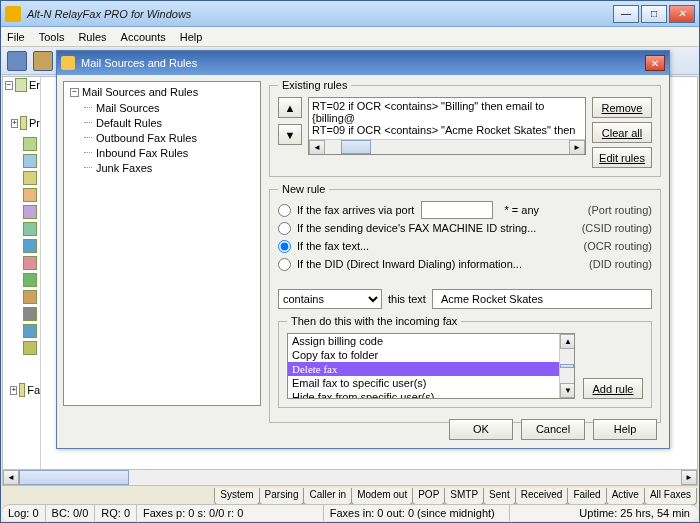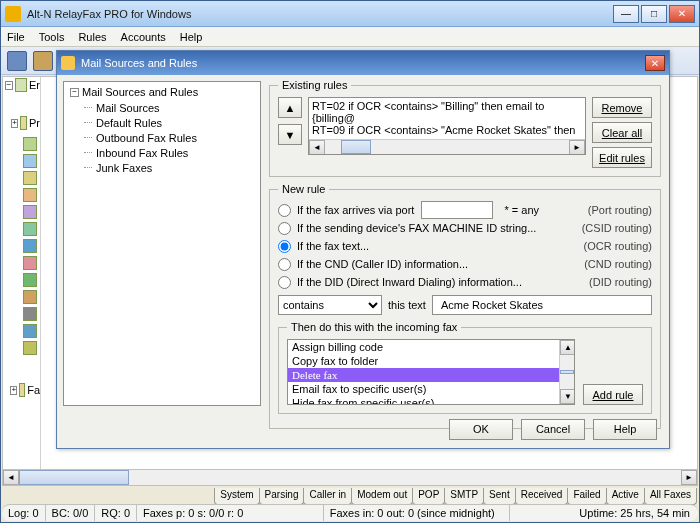--- a/index.html
+++ b/index.html
@@ -1,20 +1,20 @@
 <!DOCTYPE html>
 <html><head>
 <meta charset="utf-8">
 <style>
 * { box-sizing: border-box; margin: 0; padding: 0; font-family: "Tahoma", "Segoe UI", sans-serif; font-size: 11px; }
 body { background: #ece9d8; width: 700px; height: 523px; overflow: hidden; position: relative; }
 
 
 .win-outer { position: absolute; inset: 0; border: 1px solid #3b5e91; }
-.titlebar-outer { height: 26px; background: linear-gradient(#cfe4fb,#a8cbef); display:flex; align-items:center; padding:8px 4px; border-bottom:1px solid #7ba4d6; }
+.titlebar-outer { height: 26px; background: linear-gradient(#cfe4fb,#a8cbef); display:flex; align-items:center; padding:8px 4px; border-bottom:1px solid #7ba4d6;font-style:italic; }
 .titlebar-outer .ico { width:16px; height:16px; background:#f0b000; display:inline-block; margin-right:6px; border-radius:2px;}
 .titlebar-outer .title { flex:1; color:#1a1a1a; }
 .win-btns { display:flex; gap:2px; }
 .win-btn { width:26px; height:18px; border:1px solid #4a6f9e; background:linear-gradient(#f3f8ff,#cfe0f5); display:flex; align-items:center; justify-content:center; font-size:10px; cursor:pointer; }
 .win-btn.close { background:linear-gradient(#f59a8a,#d94b2f); color:#fff; }
 
 .menubar { height:20px; background:#f3f3f0; border-bottom:1px solid #c9c9c0; display:flex; align-items:center; padding:0 6px; gap:14px; }
 .menubar span { cursor:pointer; }
 
 .toolbar { height:28px; background:linear-gradient(#e8eef8,#d8e3f2); border-bottom:1px solid #b3c3db; display:flex; align-items:center; padding:0 6px; gap:6px; }
@@ -70,21 +70,21 @@
 .btn { height:21px; border:1px solid #8d8d85; background:linear-gradient(#fbfbf8,#e7e7df); display:flex;align-items:center;justify-content:center; cursor:pointer; font-size:11px; padding:0 6px;}
 .btn.square{width:24px;padding:0;}
 
 .radio-row { display:flex; align-items:center; gap:4px; height:18px; }
 .radio-row input[type=radio]{ margin:0 2px 0 0; }
 .route-hint { color:#444; }
 .newrule-grid .radio-row .lbl { flex:1; }
 .port-input { width:72px; height:18px; border:1px solid #8e8e86; background:#fff; margin:0 4px; }
 .star { margin:0 4px; }
 
-.condition-row { display:flex; align-items:center; gap:6px; margin-top:4px; }
+.condition-row { display:flex; align-items:center; gap:6px; margin-top:16px; }
 .condition-row select { width:104px; height:20px; border:1px solid #8e8e86; background:#fff; }
 .condition-row input[type=text]{ flex:1; height:20px; border:1px solid #8e8e86; background:#fff; padding:0 8px; }
 
 .then-list { height:66px; background:#fff; border:1px solid #8e8e86; overflow:hidden; position:relative; }
 .then-list .opt { padding:1px 4px; cursor:pointer; }
 .then-list .opt.sel { background:#8b5cf6; color:#fff;font-family:Liberation Serif, serif; }
 .then-list .vscroll { position:absolute; right:0; top:0; bottom:0; width:15px; background:#efefef; border-left:1px solid #ccc; display:flex; flex-direction:column;}
 .then-list .vscroll .vthumb{ flex:1; margin:15px 0; background:linear-gradient(#e2ebf7,#c6d7ee); border:1px solid #8aa4c8;}
 .then-row { display:flex; gap:8px; }
 .then-row .then-list { flex:1; }
@@ -272,25 +272,20 @@
           <span class="lbl">If the sending device's FAX MACHINE ID string...</span>
           <span class="route-hint">(CSID routing)</span>
         </div>
         <div class="radio-row">
           <input type="radio" name="rt" checked="" style="">
           <span class="lbl">If the fax text...</span>
           <span class="route-hint">(OCR routing)</span>
         </div>
         <div class="radio-row">
           <input type="radio" name="rt" style="">
-          <span class="lbl">If the CND (Caller ID) information...</span>
-          <span class="route-hint">(CND routing)</span>
-        </div>
-        <div class="radio-row">
-          <input type="radio" name="rt" style="">
           <span class="lbl">If the DID (Direct Inward Dialing) information...</span>
           <span class="route-hint">(DID routing)</span>
         </div>
 
         <div class="condition-row">
           <select><option>contains</option></select>
           <span>this text</span>
           <input type="text" value="Acme Rocket Skates" style="">
         </div>
 

